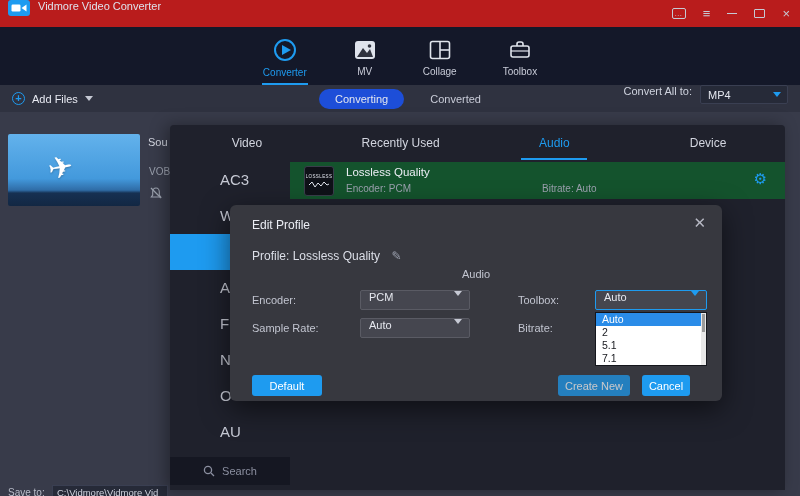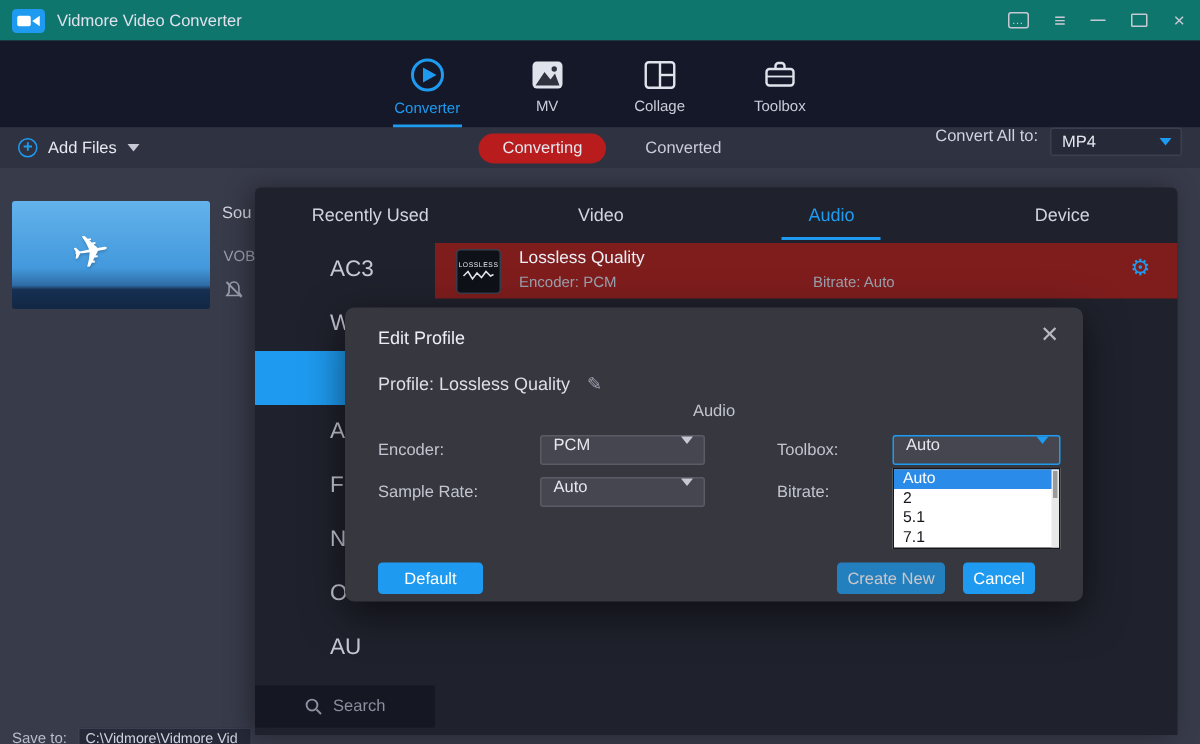--- a/index.html
+++ b/index.html
@@ -1,22 +1,22 @@
 <!DOCTYPE html>
 <html><head>
 <meta charset="utf-8">
 <style>
   *{margin:0;padding:0;box-sizing:border-box}
   html,body{width:800px;height:496px}
   body{position:relative;overflow:hidden;background:#383b4a;
        font-family:"Liberation Sans",sans-serif;color:#e8eaf2;font-size:11px}
 
   
-  .titlebar{position:absolute;left:0;top:0;width:800px;height:27px;background:#0f766e;
-            display:flex;align-items:center}
+  .titlebar{position:absolute;left:0;top:0;width:800px;height:27px;background:#b91c1c;
+            display:flex;}
   .titlebar .title{font-size:11px;color:#dfe2ec;margin-left:8px}
   .winctl{position:absolute;right:10px;top:0;height:27px;display:flex;align-items:center;gap:17px}
   .wicon{color:#c6c9d4;font-size:13px;line-height:1;cursor:default}
   .ico-box{width:11px;height:9px;border:1px solid #c6c9d4;border-radius:1px;display:inline-block}
   .ico-min{width:10px;height:1px;background:#c6c9d4;display:inline-block}
   .ico-feedback{width:14px;height:11px;border:1px solid #c6c9d4;border-radius:2px;
                 display:flex;align-items:center;justify-content:center;color:#c6c9d4;
                 font-size:8px;line-height:1;letter-spacing:1px}
 
   
@@ -30,21 +30,21 @@
   
   .toolbar{position:absolute;left:0;top:85px;width:800px;height:27px;background:#2f3240}
   .addfiles{position:absolute;left:12px;top:0;height:27px;display:flex;align-items:center;gap:7px}
   .plus-ico{width:13px;height:13px;border:1.4px solid #1e9bf0;border-radius:50%;color:#1e9bf0;
             font-size:11px;line-height:10px;text-align:center;font-weight:bold}
   .caret{width:0;height:0;border-left:4px solid transparent;border-right:4px solid transparent;
          border-top:5px solid #c6c9d4;display:inline-block}
   .caret.blue{border-top-color:#1e9bf0}
   .conv-tabs{position:absolute;left:0;top:0;width:100%;height:27px;display:flex;align-items:center;
              justify-content:center;gap:26px}
-  .pill{background:#b91c1c;border-radius:12px;padding:4px 16px;color:#e4e7ef}
+  .pill{background:#1d4ed8;border-radius:12px;padding:4px 16px;color:#e4e7ef}
   .convert-all{position:absolute;right:12px;top:0;height:27px;display:flex;align-items:flex-start;gap:8px}
   .fmt-select{width:88px;height:19px;background:#262a38;border:1px solid #3a3f52;border-radius:2px;
               display:flex;align-items:center;padding:0 7px;position:relative;color:#e4e7ef}
   .fmt-select .caret{position:absolute;right:6px}
 
   
   .thumb{position:absolute;left:8px;top:134px;width:132px;height:72px;border-radius:2px;overflow:hidden;
          background:linear-gradient(180deg,#63b2ec 0%,#4399dc 62%,#2f6ca6 78%,#163052 82%,#122743 100%)}
   .plane{position:absolute;left:40px;top:16px;font-size:30px;color:#fff;transform:rotate(-10deg);
          text-shadow:0 1px 2px rgba(0,0,0,.25)}
@@ -57,21 +57,21 @@
                white-space:nowrap;overflow:hidden}
 
   
   .panel{position:absolute;left:170px;top:125px;width:615px;height:365px;background:#1f212c;
          border-radius:4px 4px 0 0;box-shadow:-4px 0 16px rgba(0,0,0,.35);z-index:5}
   .ptabs{position:absolute;left:0;top:0;width:615px;height:36px;display:flex}
   .ptab{flex:1;text-align:center;line-height:36px;font-size:12px;color:#d2d5df;position:relative;cursor:pointer}
   .ptab.active{color:#1e9bf0}
   .ptab.active::after{content:"";position:absolute;left:50%;transform:translateX(-50%);bottom:1px;
                       width:66px;height:2px;background:#1e9bf0}
-  .profile-row{position:absolute;left:120px;top:37px;width:495px;height:37px;background:#7f1d1d}
+  .profile-row{position:absolute;left:120px;top:37px;width:495px;height:37px;background:#14532d}
   .badge{position:absolute;left:14px;top:4px;width:30px;height:30px;background:#0f1118;
          border:1px solid #3a3e4c;border-radius:3px;text-align:center}
   .badge .btxt{display:block;font-size:4.5px;letter-spacing:.4px;color:#e2e5ee;margin-top:7px}
   .pr-name{position:absolute;left:56px;top:4px;font-size:11.5px;color:#eceef5}
   .pr-enc{position:absolute;left:56px;top:21px;font-size:10px;color:#9aa0ad}
   .pr-bit{position:absolute;left:252px;top:21px;font-size:10px;color:#9aa0ad}
   .gear{position:absolute;right:18px;top:9px;color:#1e9bf0;font-size:15px;line-height:1;cursor:pointer}
 
   .srow{position:absolute;left:0;width:120px;height:36px;line-height:36px;padding-left:50px;
         font-size:15px;color:#c6c9d4;cursor:pointer;white-space:nowrap}
@@ -184,22 +184,22 @@
     <path d="M7 2 C4.7 2 3.7 4 3.7 6 L3.7 9 L2.3 11 L11.7 11 L10.3 9 L10.3 6 C10.3 4 9.3 2 7 2 Z" fill="none" stroke="#9aa0ad" stroke-width="1.1"></path>
     <line x1="2" y1="2" x2="12" y2="12" stroke="#9aa0ad" stroke-width="1.2"></line>
   </svg>
 </span>
 
 <span class="footer-label">Save to:</span>
 <span class="footer-path">C:\Vidmore\Vidmore Vid</span>
 
 <div class="panel">
   <div class="ptabs">
+    <div class="ptab">Video</div>
     <div class="ptab">Recently Used</div>
-    <div class="ptab">Video</div>
     <div class="ptab active">Audio</div>
     <div class="ptab">Device</div>
   </div>
 
   <div class="profile-row">
     <div class="badge">
       <span class="btxt">LOSSLESS</span>
       <svg width="22" height="9">
         <polyline points="1,5 4,2 7,7 10,3 13,6 16,2 19,5 21,4" fill="none" stroke="#e2e5ee" stroke-width="1"></polyline>
       </svg>

